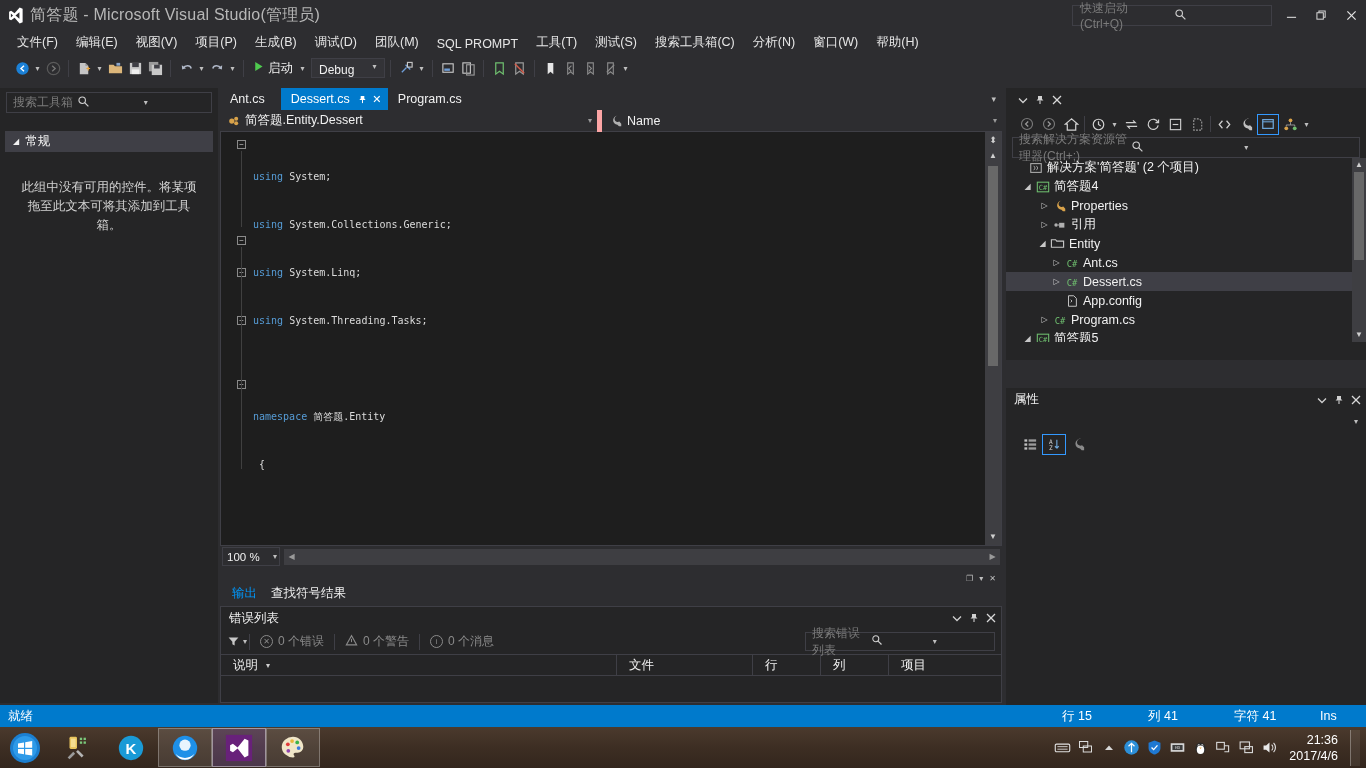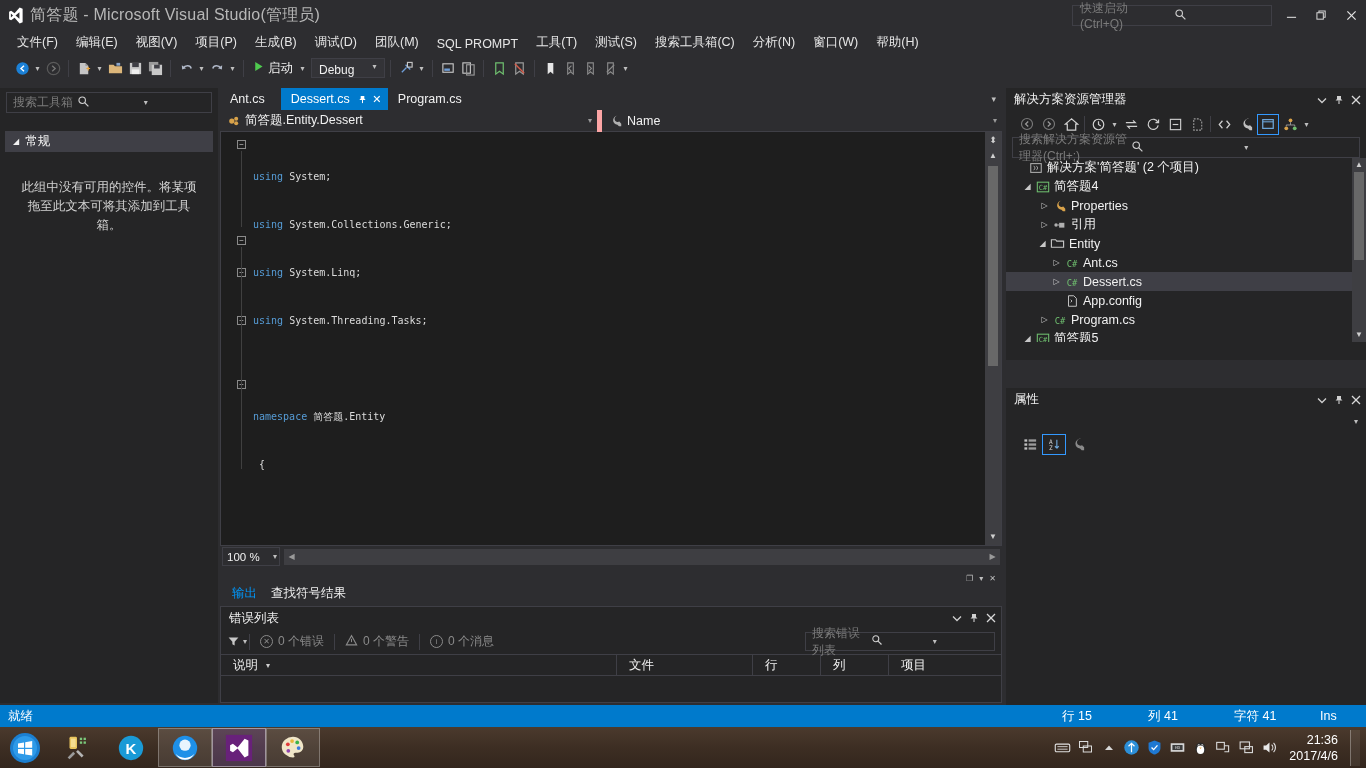--- a/index.html
+++ b/index.html
@@ -592,21 +592,20 @@
       </div>
       <div class="err-col" style="width:136px;">文件</div>
       <div class="err-col" style="width:68px;">行</div>
       <div class="err-col" style="width:68px;">列</div>
       <div class="err-col" style="width:110px;border-right:none;">项目</div>
     </div>
   </div>
 
   <div class="solexp">
     <div class="pane-header">
-      <span class="pane-title">解决方案资源管理器</span>
       <div class="pane-btn">
         <svg viewBox="0 0 10 10">
             <path d="M1 3.5 5 7.5 9 3.5" fill="none" stroke="#d0d0d0" stroke-width="1.3"></path>
           </svg>
       </div>
       <div class="pane-btn">
         <svg viewBox="0 0 10 10">
             <path d="M3 1h4v3l1.5 1.5H1.5L3 4z" fill="#d0d0d0"></path>
             <line x1="5" y1="5.5" x2="5" y2="9" stroke="#d0d0d0" stroke-width="1.1"></line>
           </svg>

